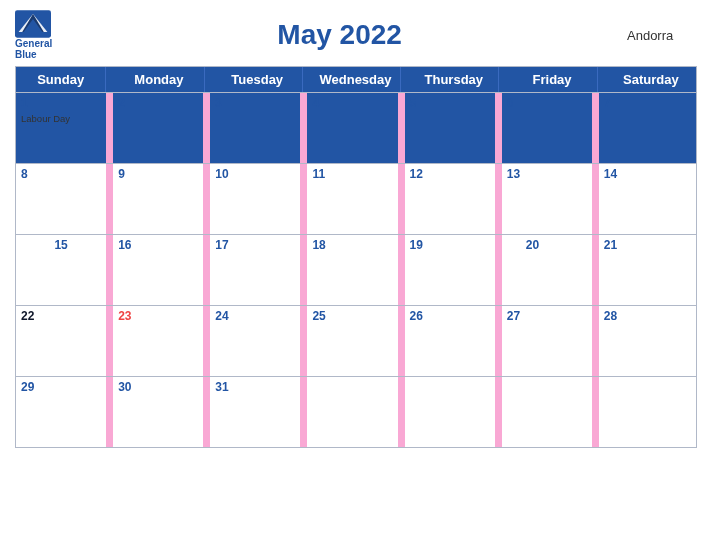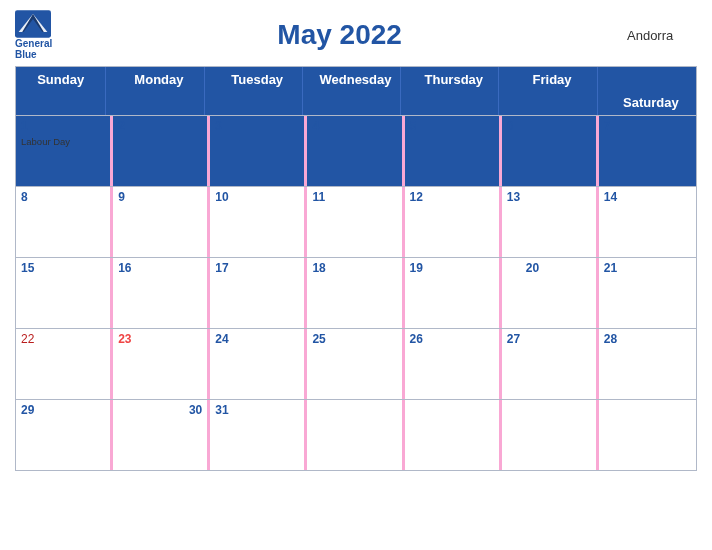--- a/index.html
+++ b/index.html
@@ -61,35 +61,34 @@
       background: #2255a4;
       color: #fff;
       text-align: center;
       font-size: 13px;
       font-weight: bold;
       padding: 5px 2px;
       border-right: 1px solid #3a6abf;
     }
     .cal-header-cell:last-child {
       border-right: none;
-      margin-top: 23px;
     }
     .calendar-body {
       flex: 1;
       display: flex;
       flex-direction: column;
     }
     .cal-week {
       display: grid;
       grid-template-columns: repeat(7, 1fr);
       flex: 1;
       border-top: 1px solid #b0b8c8;
     }
     .cal-cell {
-      border-right: 3px solid #f9a8d4;
+      border-right: 7px solid #f9a8d4;
       padding: 3px 5px;
       display: flex;
       flex-direction: column;
       position: relative;
       min-height: 70px;
     }
     .cal-cell:last-child {
       border-right: none;
     }
     .cal-date {
@@ -197,21 +196,21 @@
         <div class="cal-cell">
             <span class="cal-date" style="color:#2255a4;font-weight:bold;">13</span>
           </div>
         <div class="cal-cell">
             <span class="cal-date" style="color:#2255a4;font-weight:bold;">14</span>
           </div>
       </div>
 
       <div class="cal-week" style="background:#fff;">
         <div class="cal-cell">
-            <span class="cal-date" style="color:#2255a4;font-weight:bold;">15</span>
+            <span class="cal-date" style="color:#2255a4;font-weight:bold;text-align:center;">15</span>
           </div>
         <div class="cal-cell">
             <span class="cal-date" style="color:#2255a4;font-weight:bold;">16</span>
           </div>
         <div class="cal-cell">
             <span class="cal-date" style="color:#2255a4;font-weight:bold;">17</span>
           </div>
         <div class="cal-cell">
             <span class="cal-date" style="color:#2255a4;font-weight:bold;">18</span>
           </div>
@@ -221,21 +220,21 @@
         <div class="cal-cell">
             <span class="cal-date" style="color:#2255a4;font-weight:bold;margin-left:19px;">20</span>
           </div>
         <div class="cal-cell">
             <span class="cal-date" style="color:#2255a4;font-weight:bold;">21</span>
           </div>
       </div>
 
       <div class="cal-week" style="background:#fff;">
         <div class="cal-cell">
-            <span class="cal-date" style="color:#b91c1c;font-weight:normal;">22</span>
+            <span class="cal-date" style="color:#0f172a;font-weight:bold;">22</span>
           </div>
         <div class="cal-cell">
             <span class="cal-date" style="color:#ef4444;font-weight:bold;">23</span>
           </div>
         <div class="cal-cell">
             <span class="cal-date" style="color:#2255a4;font-weight:bold;">24</span>
           </div>
         <div class="cal-cell">
             <span class="cal-date" style="color:#2255a4;font-weight:bold;">25</span>
           </div>
@@ -248,21 +247,21 @@
         <div class="cal-cell">
             <span class="cal-date" style="color:#2255a4;font-weight:bold;">28</span>
           </div>
       </div>
 
       <div class="cal-week" style="background:#fff;">
         <div class="cal-cell">
             <span class="cal-date" style="color:#2255a4;font-weight:bold;">29</span>
           </div>
         <div class="cal-cell">
-            <span class="cal-date" style="color:#2255a4;font-weight:bold;text-align:right;">30</span>
+            <span class="cal-date" style="color:#2255a4;font-weight:bold;">30</span>
           </div>
         <div class="cal-cell">
             <span class="cal-date" style="color:#2255a4;font-weight:bold;">31</span>
           </div>
         <div class="cal-cell empty-cell"></div>
         <div class="cal-cell empty-cell"></div>
         <div class="cal-cell empty-cell"></div>
         <div class="cal-cell empty-cell"></div>
       </div>
     </div>

